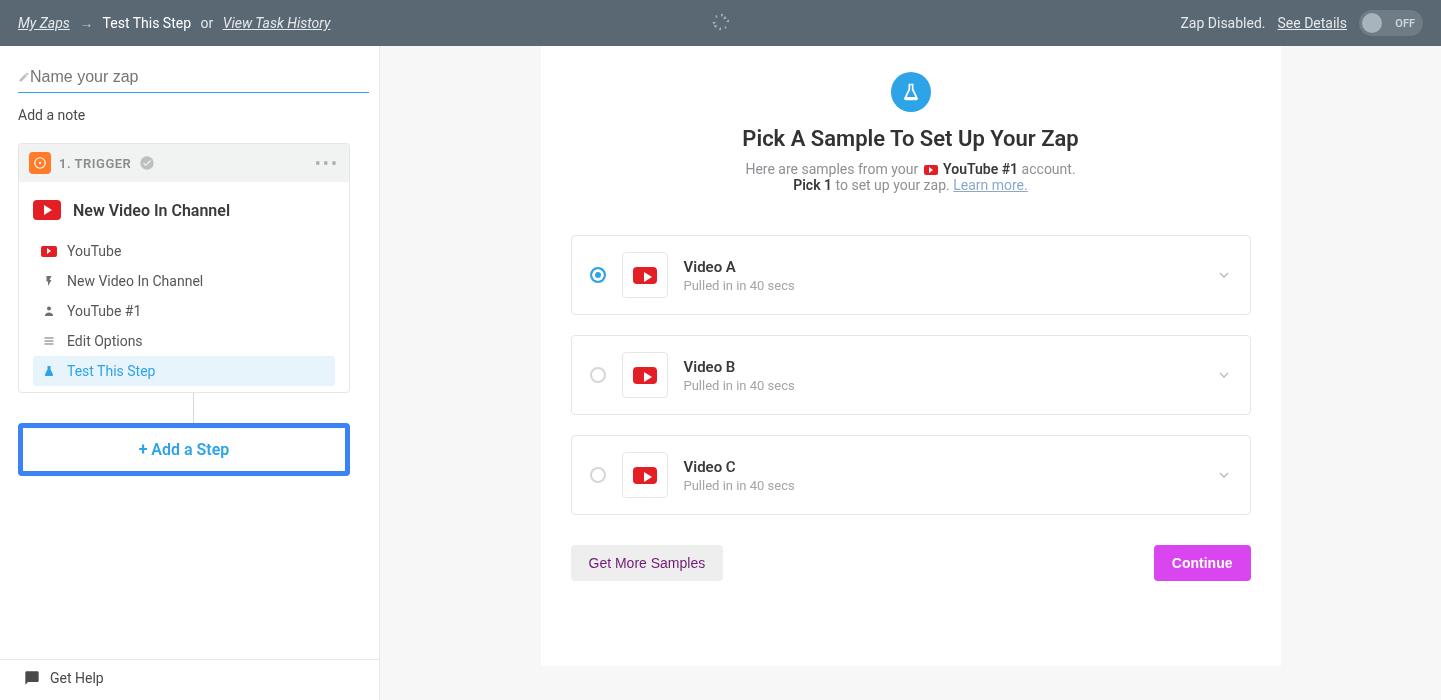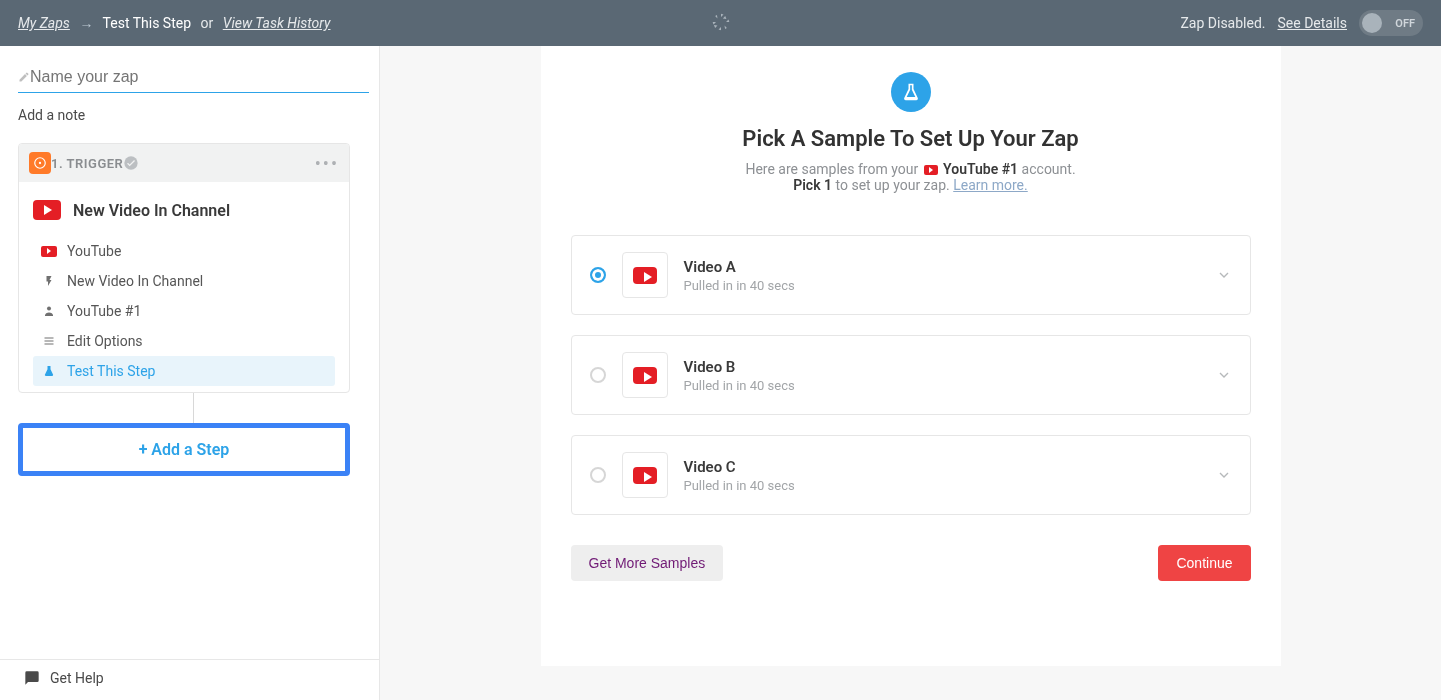--- a/index.html
+++ b/index.html
@@ -89,21 +89,21 @@
     width: 332px;
     overflow: hidden;
   }
   .step-head {
     background: #f1f2f2;
     display: flex;
     align-items: center;
     justify-content: space-between;
     padding: 8px 10px;
   }
-  .step-head-left { display: flex; align-items: center; }
+  .step-head-left { display: flex; align-items: center; gap: 8px; }
   .step-app {
     width: 22px; height: 22px; border-radius: 4px;
     background: #ff7a29; display:flex; align-items:center; justify-content:center;
   }
   .step-title { color: #8a8d90; font-weight: 600; letter-spacing: 0.5px; font-size: 13px;}
   .step-check { color:#bcbfc2; font-size:14px;}
   .step-dots { color:#aeb1b4; font-size:18px; cursor:pointer; letter-spacing:2px;}
   .step-body { padding: 12px 14px 6px; }
   .trigger-title-row { display:flex; align-items:center; gap:12px; padding: 6px 0 16px; }
   .yt-big { width:28px; height:20px; background:#e41e25; border-radius:4px; position:relative;}
@@ -176,21 +176,21 @@
     display:flex; align-items:center; justify-content:center; flex-shrink:0;
   }
   .sample-text { flex:1;}
   .sample-text .title { font-weight:600; color:#3a3a3a; font-size:15px;}
   .sample-text .meta { color:#a2a5a8; font-size:13px; margin-top:2px;}
   .chev { color:#b6b9bb; }
 
   .actions { display:flex; justify-content:space-between; margin-top:30px;}
   .btn { border-radius:4px; padding:10px 18px; font-size:14px; cursor:pointer; border:none;}
   .btn-secondary { background:#eeeeee; color:#701a75;}
-  .btn-primary { background:#ef4444; color:#fff; font-weight:400;}
+  .btn-primary { background:#d946ef; color:#fff; font-weight:700;}
 
   
   svg { display:block; }
 </style>
 </head>
 <body>
 
 <div class="topbar">
   <div class="topbar-left">
     <a href="#">My Zaps</a>

